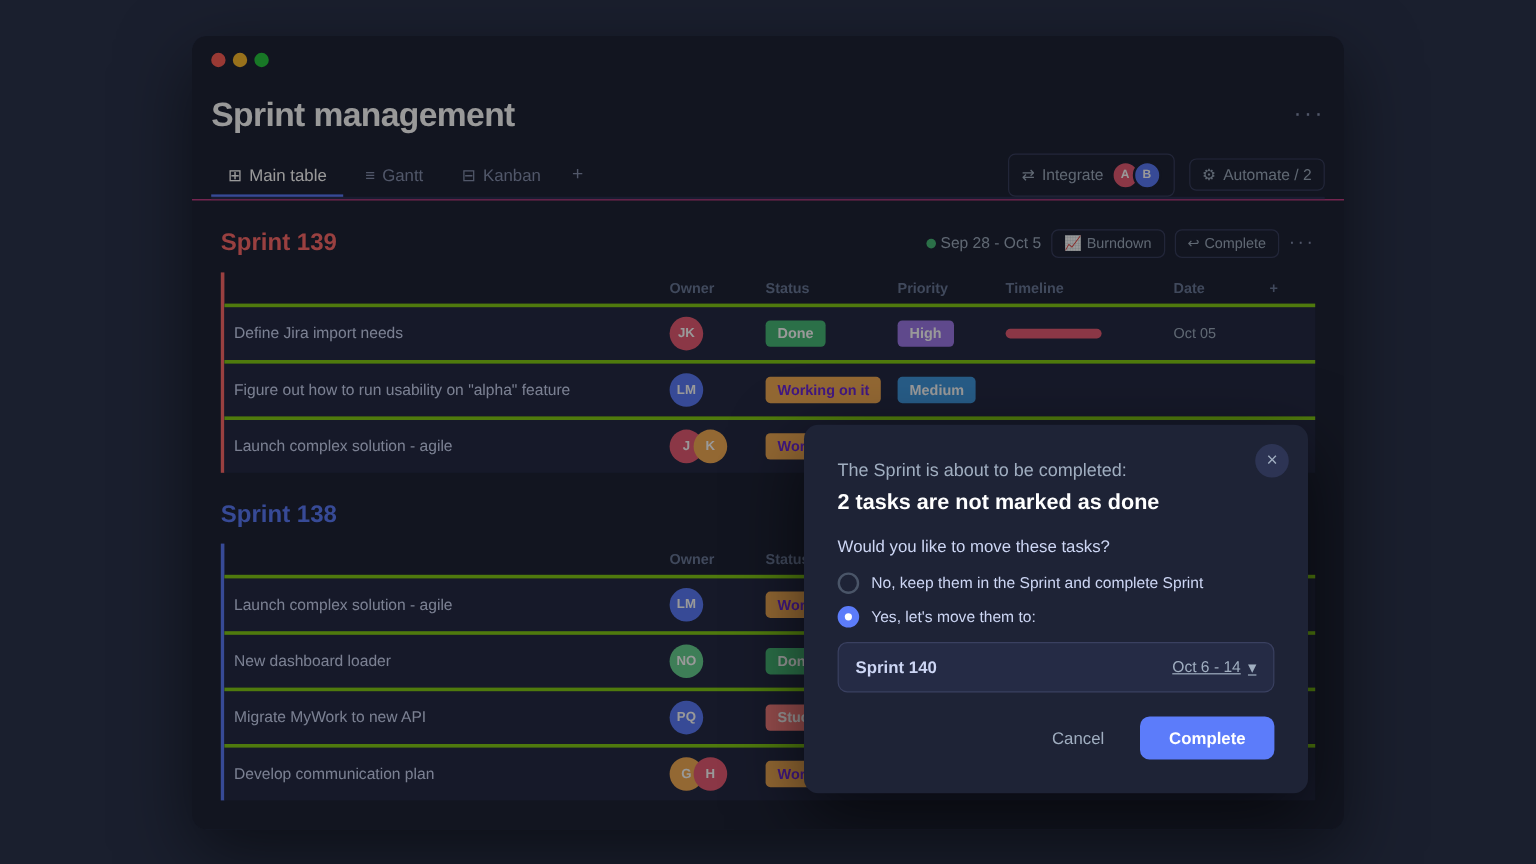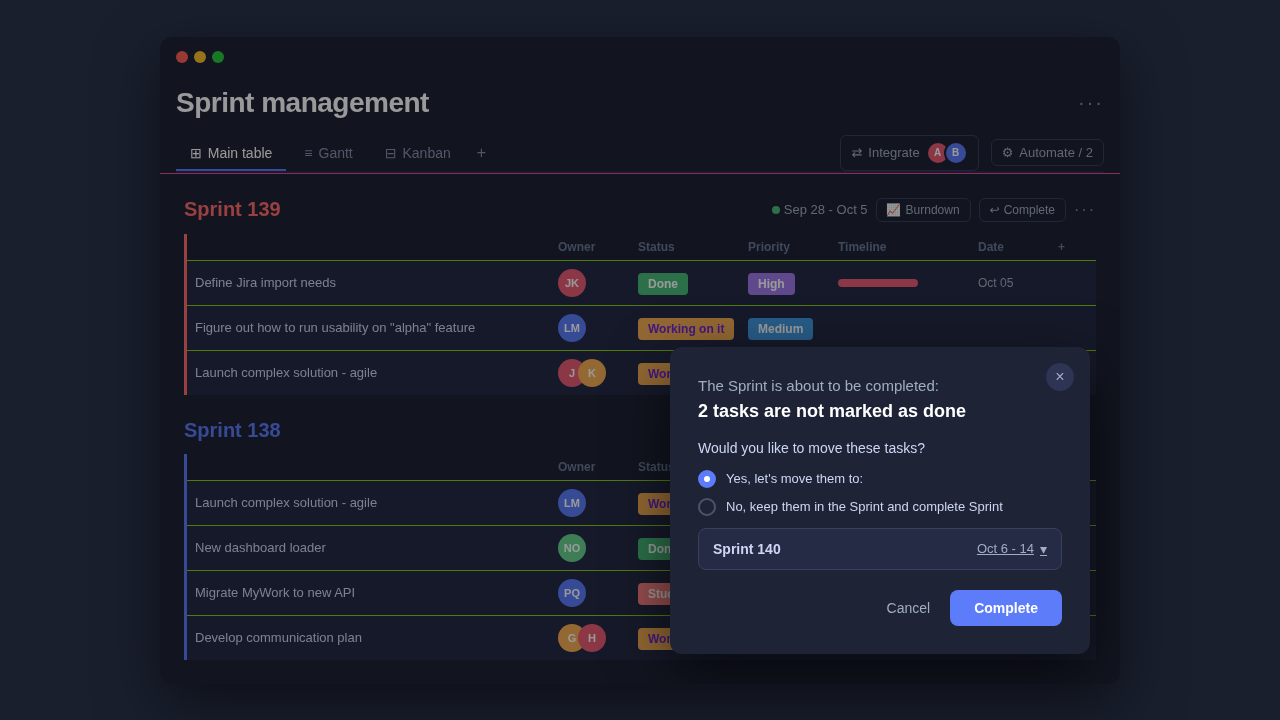--- a/index.html
+++ b/index.html
@@ -179,21 +179,21 @@
       grid-template-columns: 1fr 80px 110px 90px 140px 80px 30px;
       padding: 6px 8px;
       color: #6b7a99;
       font-size: 12px;
       font-weight: 600;
     }
     .table-row {
       display: grid;
       grid-template-columns: 1fr 80px 110px 90px 140px 80px 30px;
       padding: 8px;
-      border-top: 1px solid #84cc16;
+      border-top: 3px solid #84cc16;
       align-items: center;
       background: #252b45;
     }
     .task-name {
       color: #cdd6f4;
       font-size: 13px;
     }
     .owner-cell {
       display: flex;
       align-items: center;
@@ -343,20 +343,21 @@
       gap: 6px;
       color: #a0aec0;
       font-size: 13px;
       text-decoration: underline;
     }
     .chevron-down { font-size: 14px; color: #a0aec0; }
     .modal-footer {
       display: flex;
       align-items: flex-end;
       justify-content: flex-end;
+      gap: 10px;
       margin-top: 20px;
     }
     .cancel-btn {
       padding: 10px 20px;
       border-radius: 8px;
       border: none;
       background: transparent;
       color: #a0aec0;
       font-size: 14px;
       cursor: pointer;
@@ -566,26 +567,26 @@
   <div class="modal-overlay">
     <div class="modal">
       <button class="modal-close">
         <span>×</span>
       </button>
       <p class="modal-subtitle">The Sprint is about to be completed:</p>
       <p class="modal-title">2 tasks are not marked as done</p>
       <p class="modal-question">Would you like to move these tasks?</p>
 
       <div class="radio-option">
+        <div class="radio-circle unchecked"></div>
+        <span class="radio-label">No, keep them in the Sprint and complete Sprint</span>
+      </div>
+      <div class="radio-option">
         <div class="radio-circle checked"></div>
         <span class="radio-label">Yes, let's move them to:</span>
-      </div>
-      <div class="radio-option">
-        <div class="radio-circle unchecked"></div>
-        <span class="radio-label">No, keep them in the Sprint and complete Sprint</span>
       </div>
 
       <div class="sprint-select">
         <span class="sprint-select-left">Sprint 140</span>
         <div class="sprint-select-right">
           <span>Oct 6 - 14</span>
           <span class="chevron-down">▾</span>
         </div>
       </div>
 

